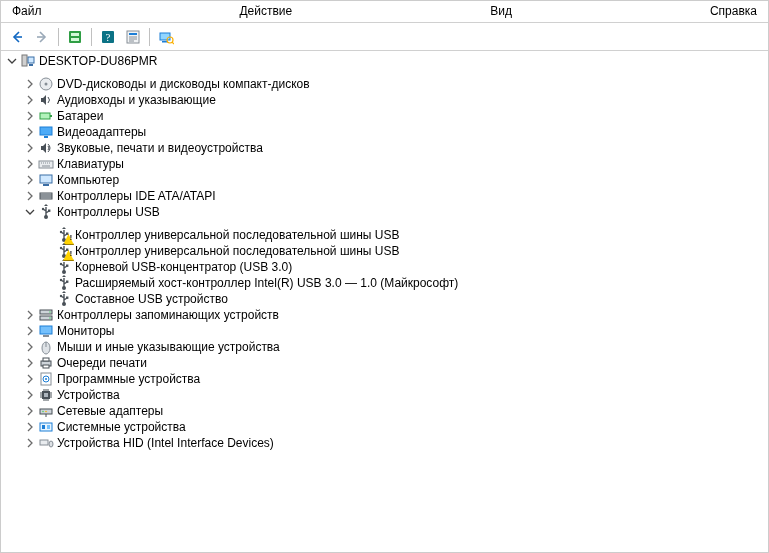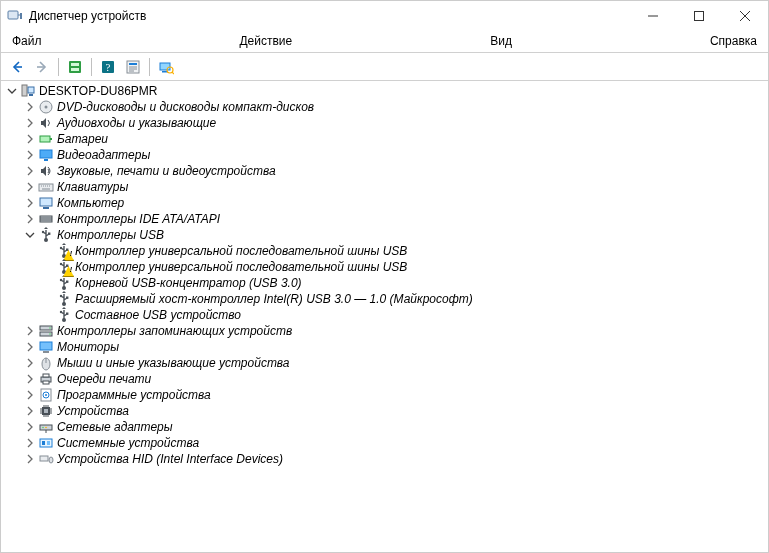--- a/index.html
+++ b/index.html
@@ -74,20 +74,21 @@
   .tree {
     flex: 1;
     overflow: auto;
     padding: 2px 0 0 4px;
     border-top: 1px solid #d0d0d0;
     line-height: 16px;
   }
   .node {
     display: flex;
     flex-direction: column;
+    gap: 7px;
   }
   .row {
     display: flex;
     align-items: center;
     height: 16px;
     white-space: nowrap;
   }
   .twisty {
     width: 14px; height: 14px;
     display: inline-flex; align-items: center; justify-content: center;
@@ -96,21 +97,21 @@
     cursor: pointer;
   }
   .twisty.blank { visibility: hidden; }
   .ico {
     width: 16px; height: 16px;
     margin: 0 3px 0 1px;
     display: inline-flex; align-items: center; justify-content: center;
     flex-shrink: 0;
   }
   .label { font-size: 12px; }
-  .children { padding-left: 18px; font-style: italic; }
+  .children { padding-left: 18px; }
   .warn-overlay {
     position: relative;
   }
   .warn-overlay::after {
     content: "";
     position: absolute;
     right: -2px; bottom: -2px;
     width: 9px; height: 9px;
     background: #ffd200;
     border: 1px solid #9a7b00;
@@ -124,47 +125,20 @@
     font-weight: bold;
     z-index: 2;
     color: #000;
   }
 </style>
 </head>
 <body>
 
 <div class="window">
 
-  <div class="titlebar">
-    <span class="app-icon">
-      <svg width="16" height="16" viewBox="0 0 16 16">
-        <rect x="1" y="3" width="10" height="8" rx="1" fill="#dce7f3" stroke="#5b7fa6"></rect>
-        <rect x="13" y="5" width="2" height="6" fill="#5b7fa6"></rect>
-        <path d="M11 7 h2" stroke="#5b7fa6"></path>
-      </svg>
-    </span>
-    <span class="title">Диспетчер устройств</span>
-    <div class="win-controls">
-      <div class="win-btn">
-        <svg width="10" height="10" viewBox="0 0 10 10">
-            <path d="M0 5 H10" stroke="currentColor" stroke-width="1"></path>
-          </svg>
-      </div>
-      <div class="win-btn">
-        <svg width="10" height="10" viewBox="0 0 10 10">
-            <rect x="0.5" y="0.5" width="9" height="9" fill="none" stroke="currentColor"></rect>
-          </svg>
-      </div>
-      <div class="win-btn close">
-        <svg width="10" height="10" viewBox="0 0 10 10">
-            <path d="M0 0 L10 10 M10 0 L0 10" stroke="currentColor" stroke-width="1"></path>
-          </svg>
-      </div>
-    </div>
-  </div>
 
   <div class="menubar">
     <div class="menu-item">Файл</div>
     <div class="menu-item">Действие</div>
     <div class="menu-item">Вид</div>
     <div class="menu-item">Справка</div>
   </div>
 
   <hr class="sep">
 

